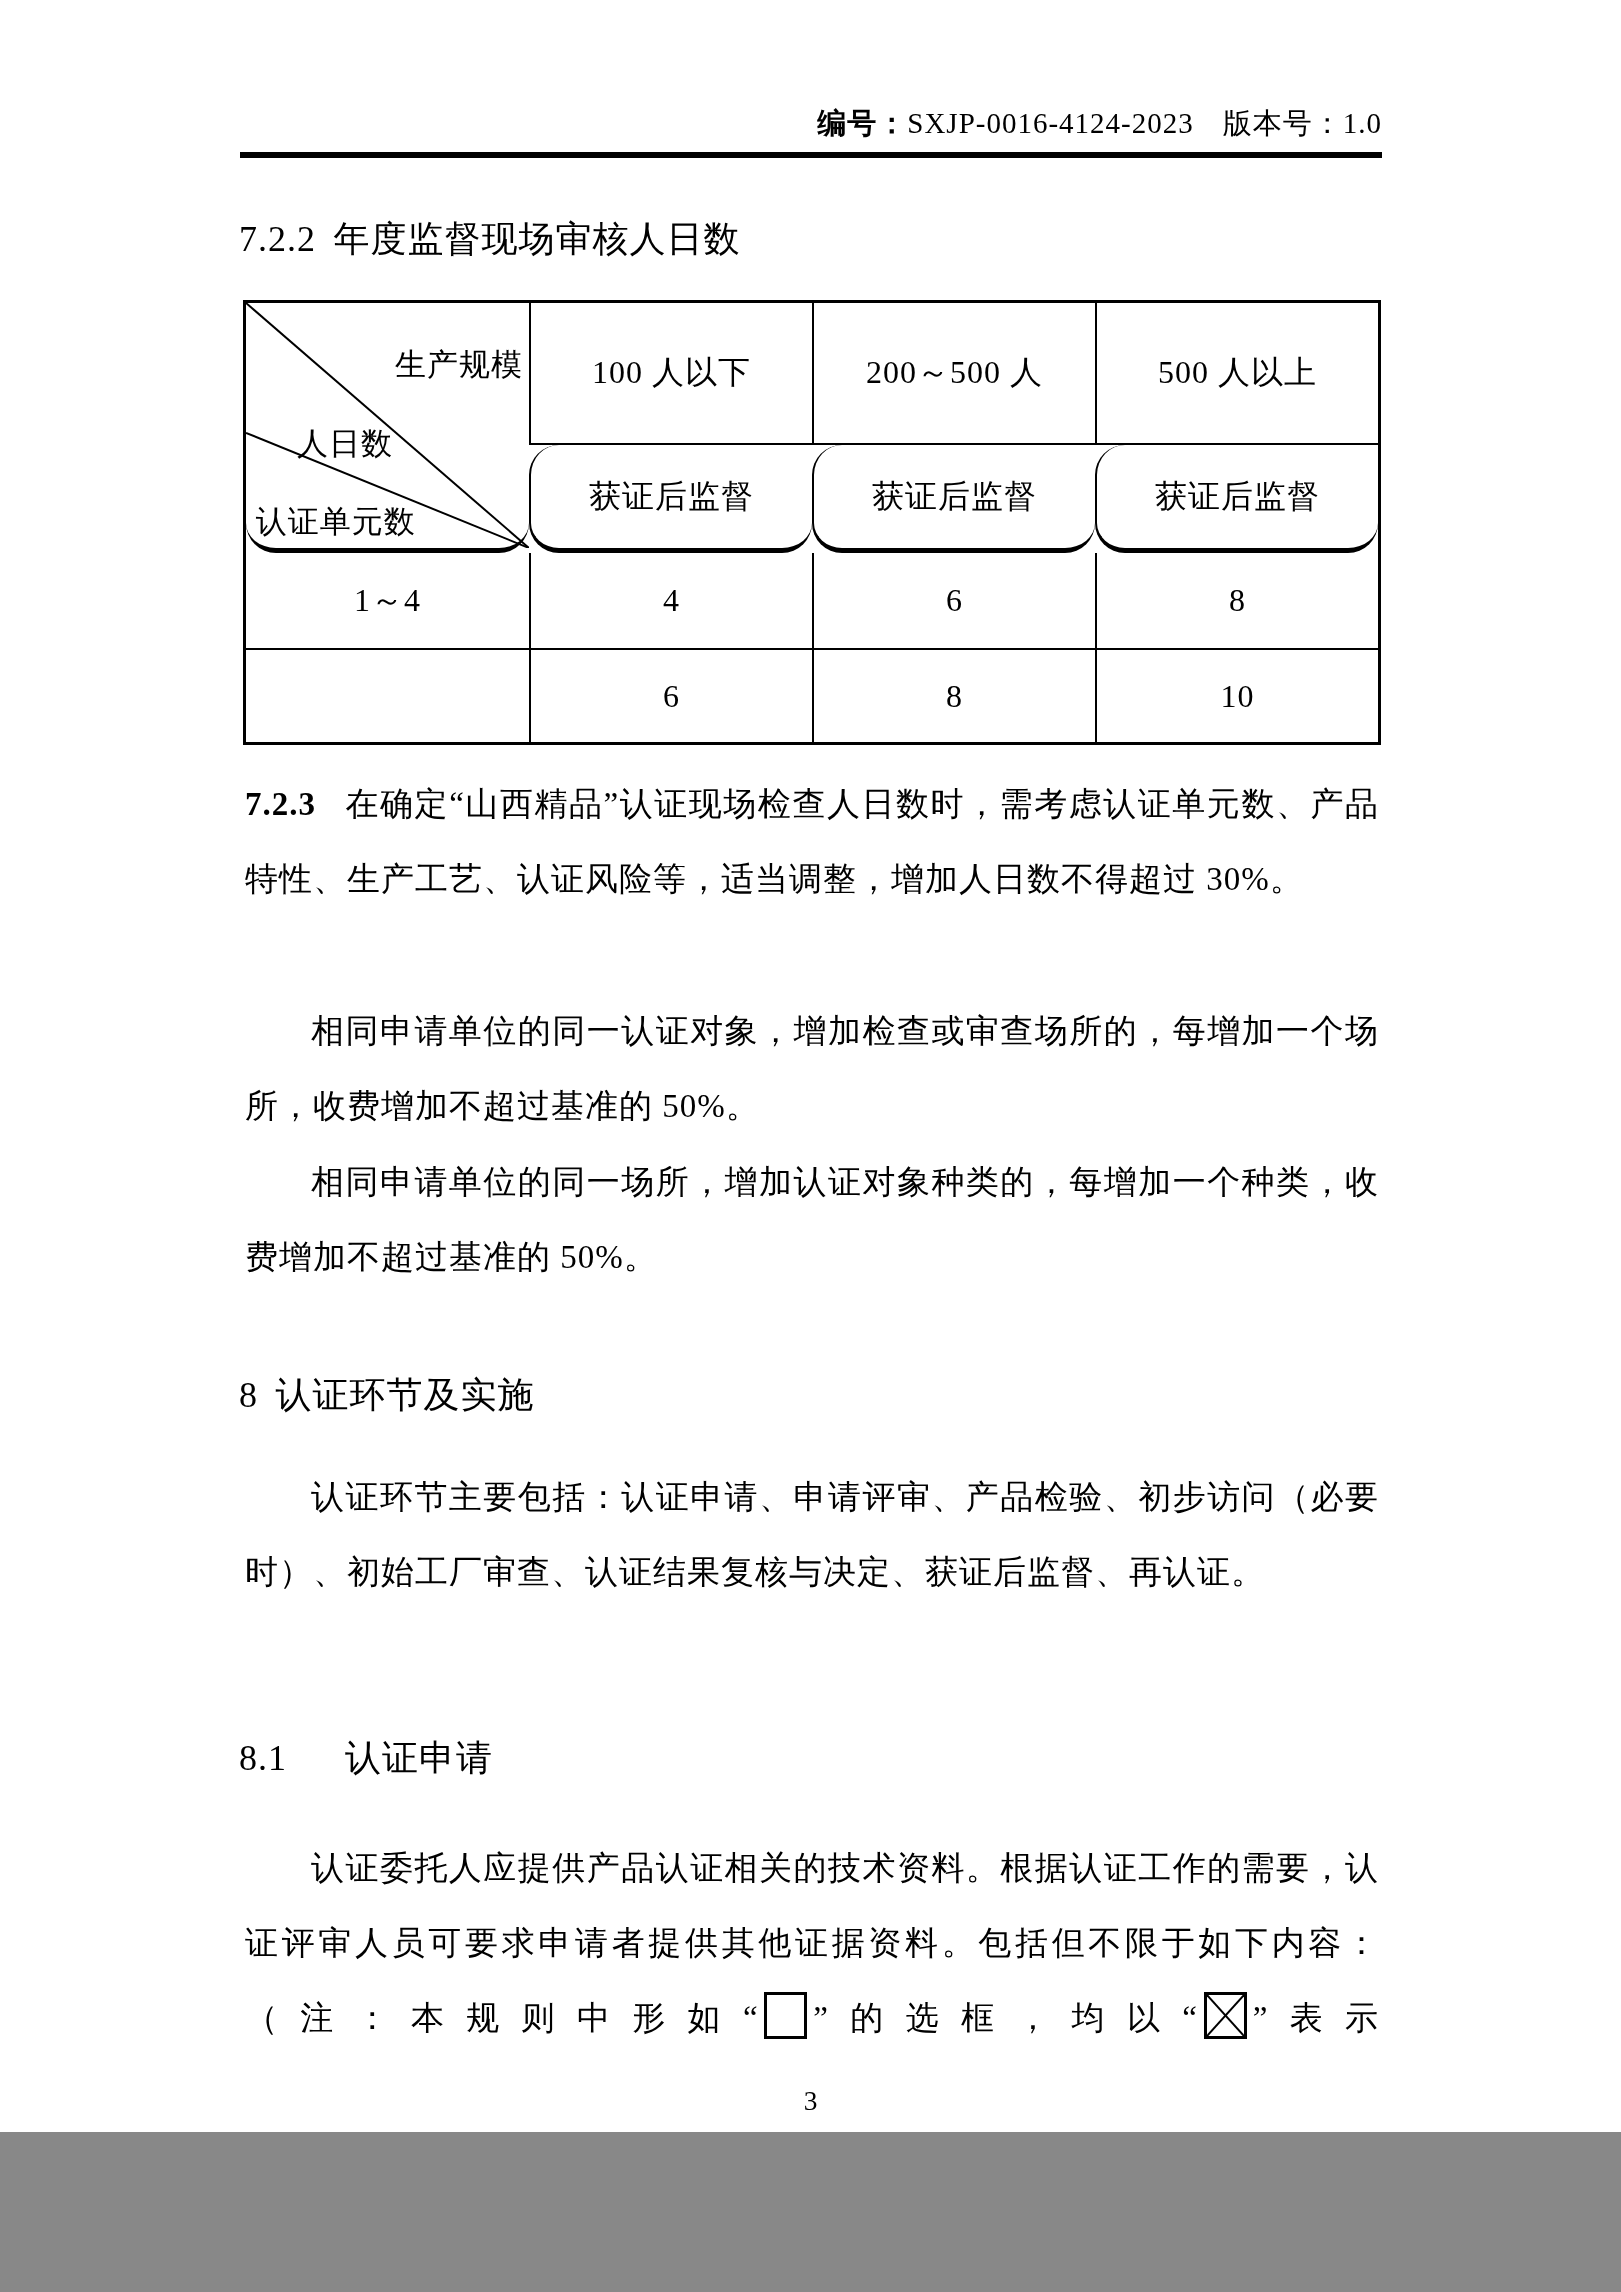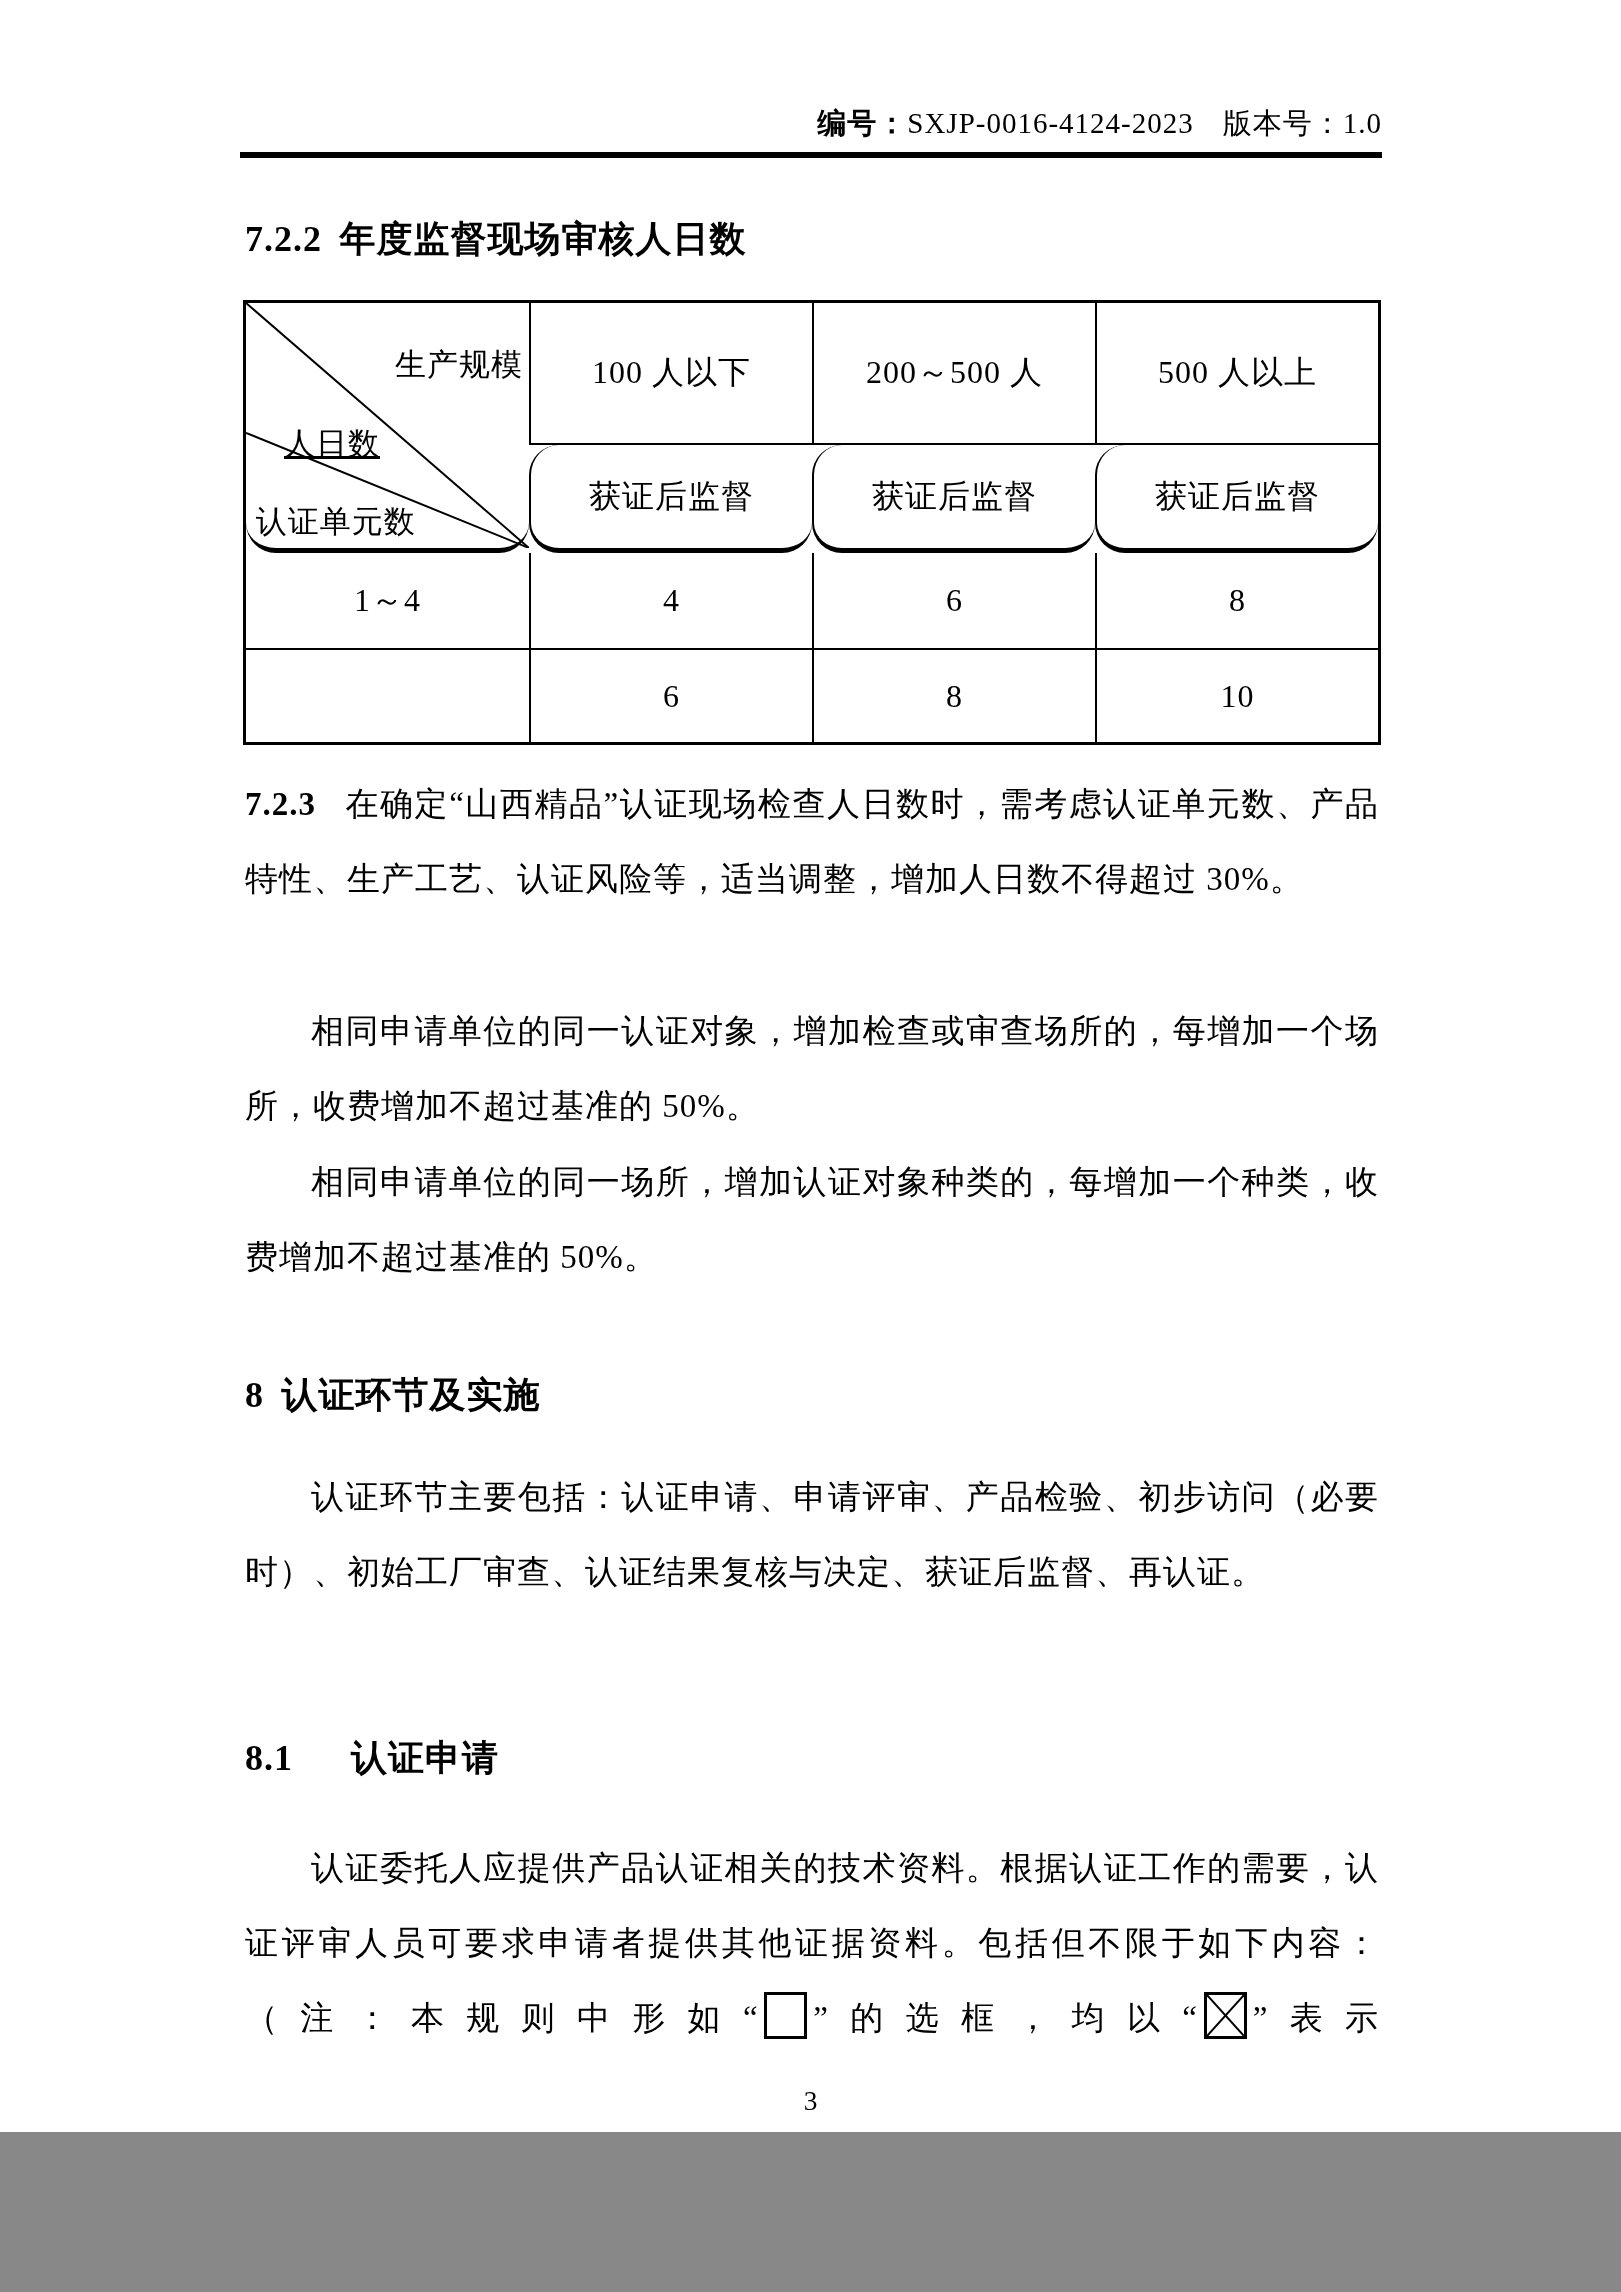--- a/index.html
+++ b/index.html
@@ -17,22 +17,22 @@
     position:absolute;top:104px;right:239px;
     font-size:29px;letter-spacing:1px;white-space:nowrap;
   }
   .doc-header .lbl{font-weight:bold;font-family:"Liberation Sans","DejaVu Sans",sans-serif;}
   .doc-header .hsp{display:inline-block;width:29px;}
   .head-rule{
     position:absolute;left:240px;top:152px;width:1142px;height:5.9px;background:#000;
   }
   
   .heading{
-    position:absolute;left:245px;
-    font-weight:bold;font-size:36px;line-height:51px;
+    position:absolute;left:239px;
+    font-weight:normal;font-size:36px;line-height:51px;
     letter-spacing:1px;white-space:nowrap;
   }
   .heading .num{margin-right:17.6px;}
   .h722{top:214px;}
   .h8{top:1370px;}
   .h81{top:1733px;}
   .h81 .num{margin-right:58px;}
   
   .para{
     position:absolute;left:245px;width:1134px;
@@ -64,21 +64,21 @@
   .bl{border-left:2.9px solid #000;}
   .bb3{border-bottom:2.9px solid #000;}
   .bb6{border-bottom:5.9px solid #000;border-radius:30px;}
   .corner{
     grid-column:1;grid-row:1/3;
     position:relative;display:block;
   }
   .corner svg{position:absolute;left:0;top:0;width:100%;height:100%;display:block;}
   .corner .clab{position:absolute;font-size:31px;white-space:nowrap;}
   .clab-top{left:149px;top:41px;}
-  .clab-mid{left:38px;top:120px;text-decoration:underline;}
+  .clab-mid{left:51px;top:120px;}
   .clab-bot{left:9.8px;top:198px;}
   
   .cb{
     display:inline-block;width:37px;height:41px;
     border:3.9px solid #000;margin:0 5.9px;vertical-align:-9.8px;
     position:relative;
   }
   .cb svg{position:absolute;inset:0;width:100%;height:100%;display:block;}
   
   .page-num{

